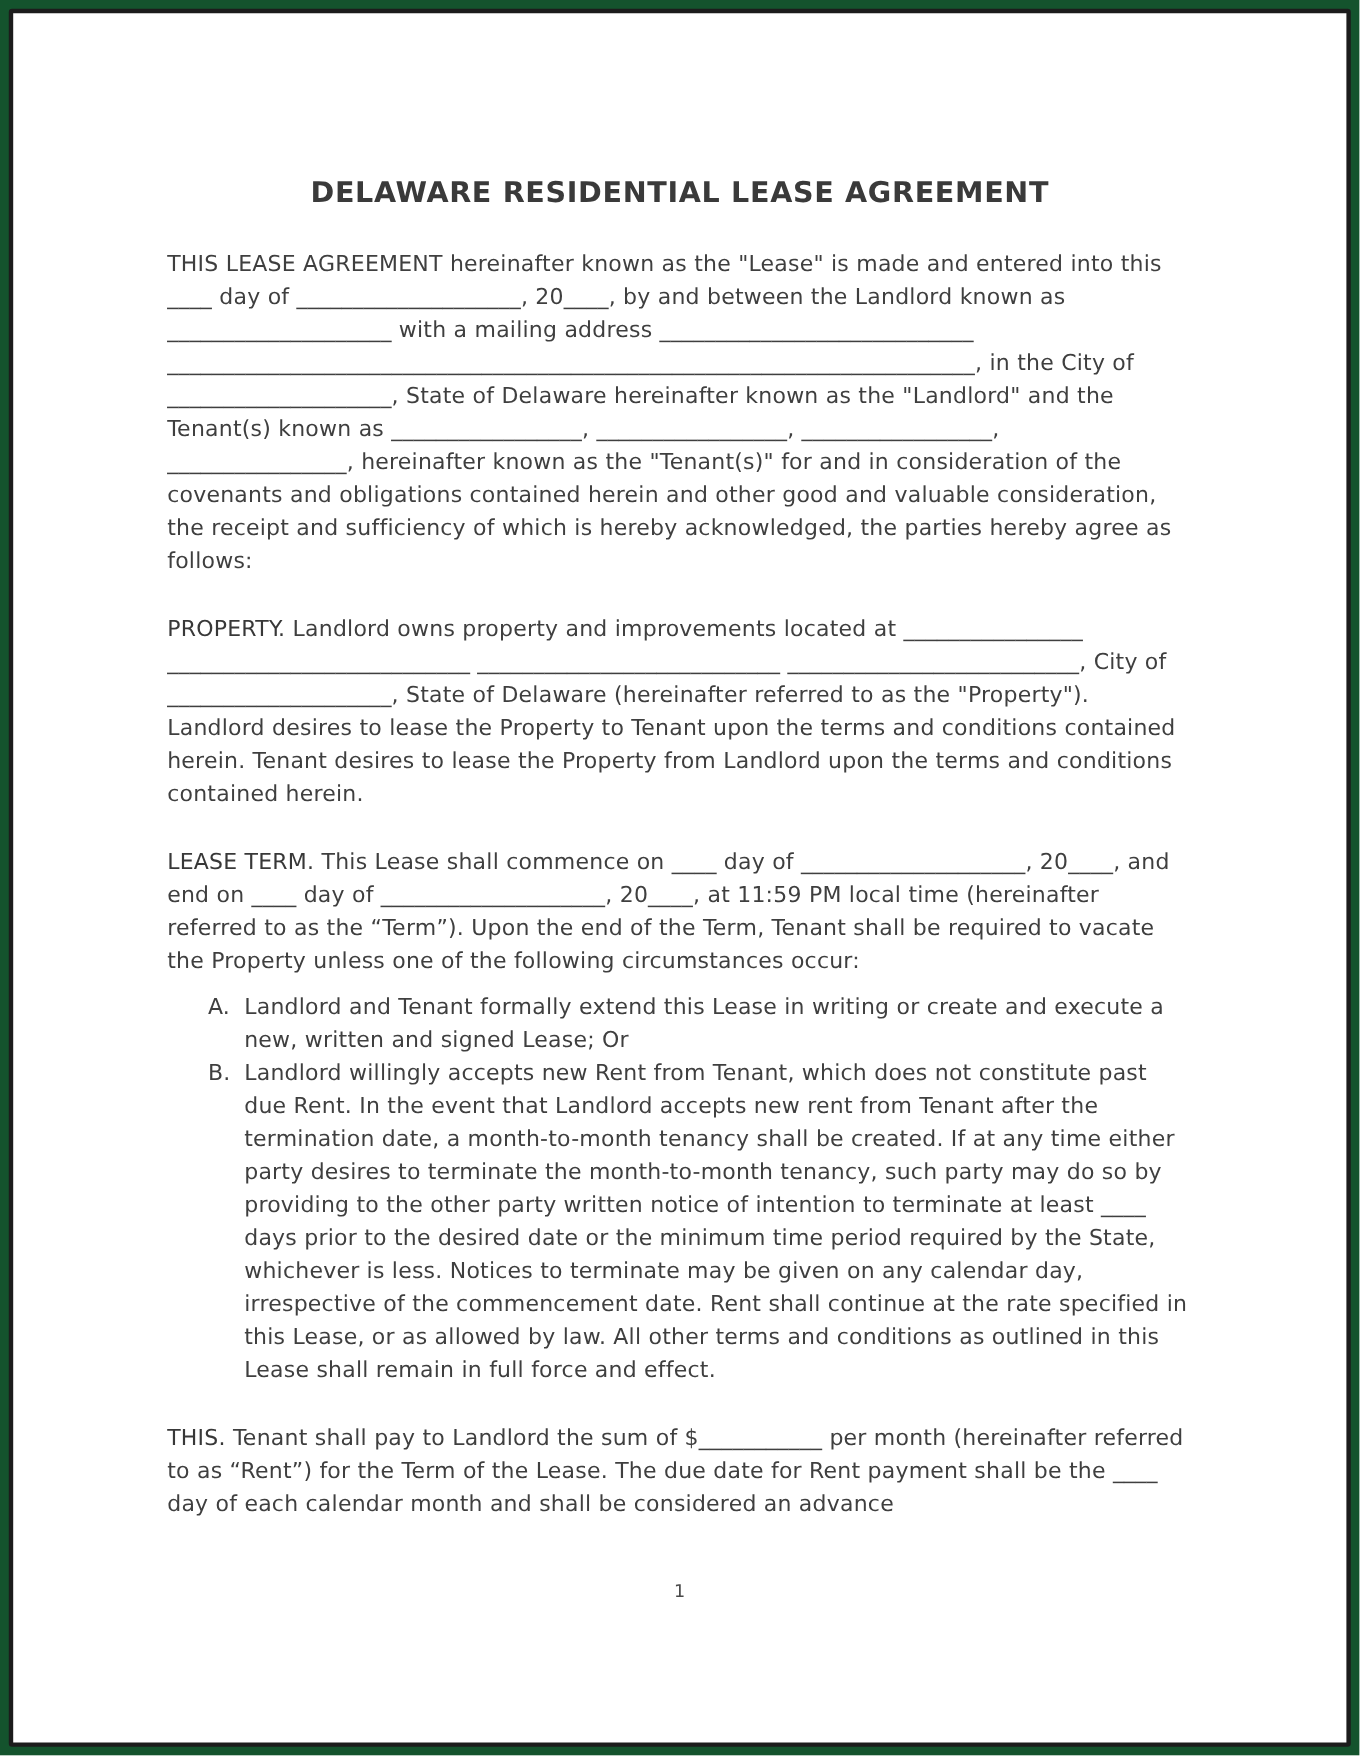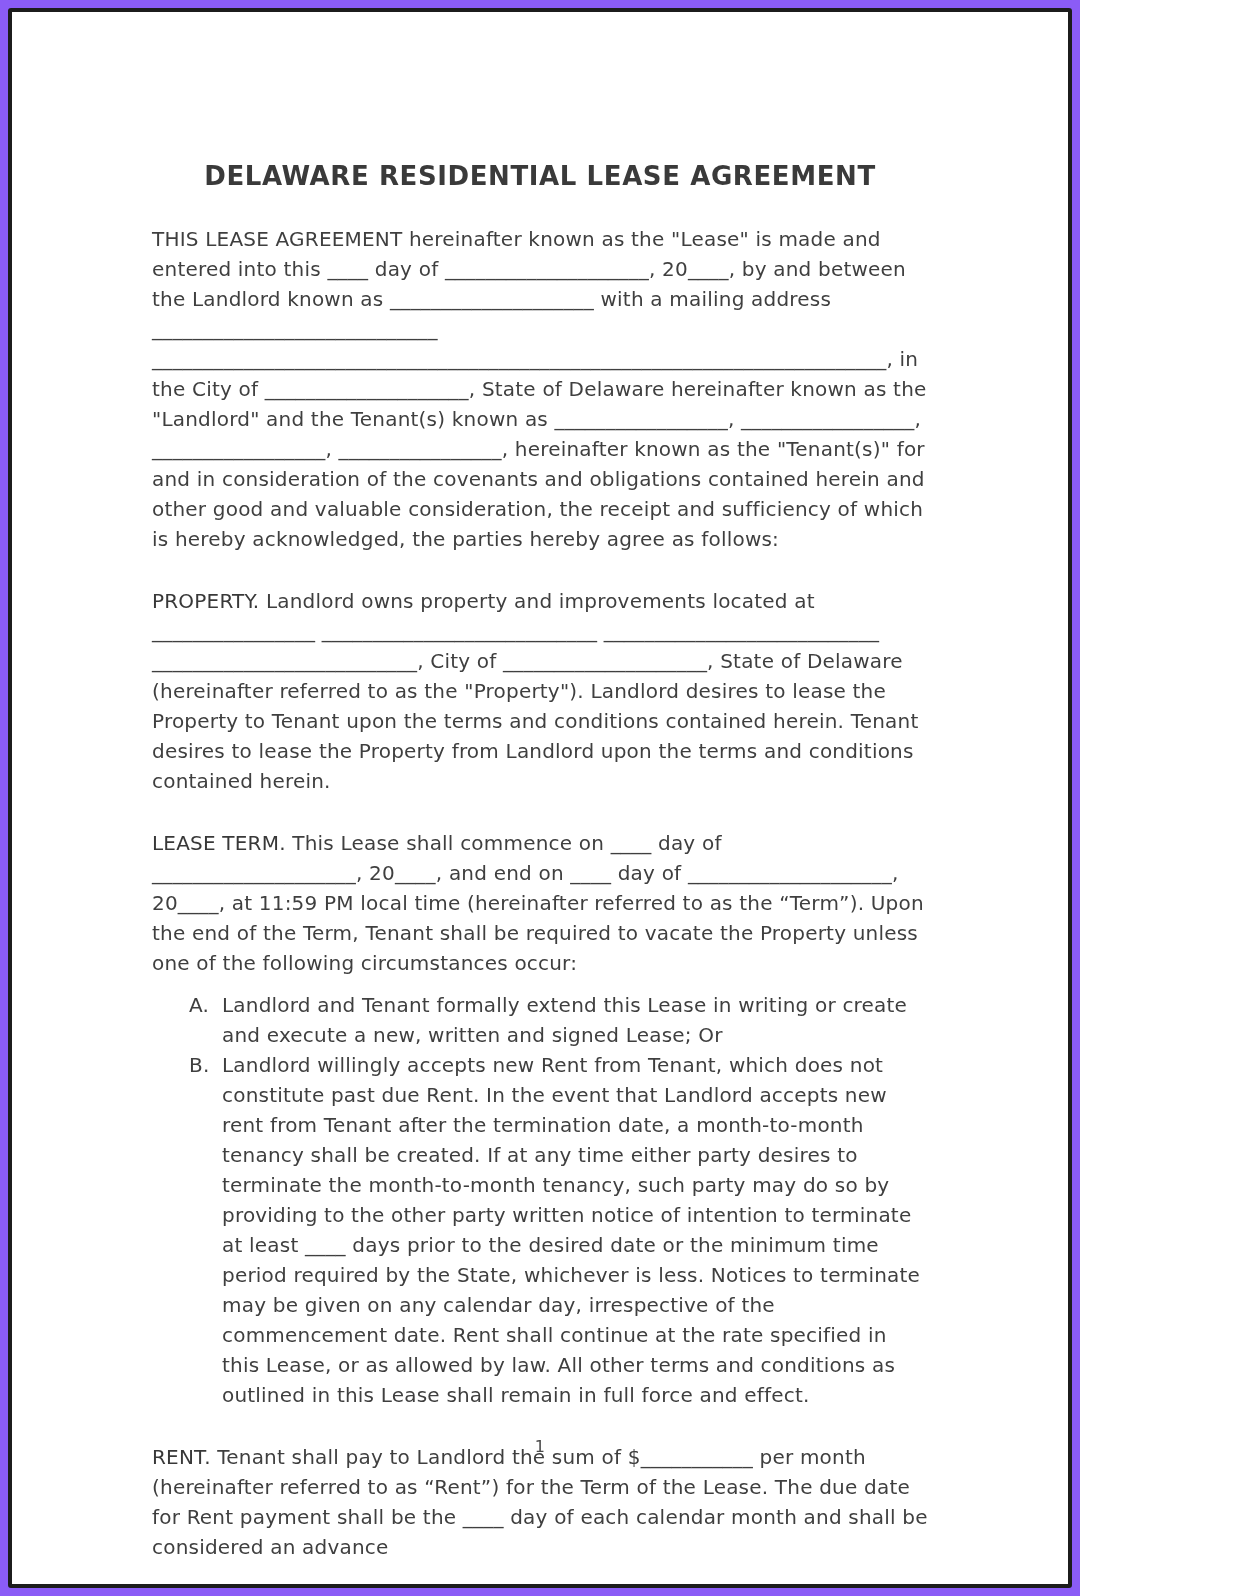--- a/index.html
+++ b/index.html
@@ -1,25 +1,25 @@
 <!DOCTYPE html>
 <html><head>
 <meta charset="utf-8">
 <style>
   html, body {
     margin: 0;
     padding: 0;
     background: #ffffff;
   }
   .outer {
-    width: 1080px;
+    width: 1236px;
     height: 1596px;
     box-sizing: border-box;
     padding: 8px;
-    background: #8b5cf6;
+    background: #14532d;
   }
   .sheet {
     position: relative;
     width: 100%;
     height: 100%;
     box-sizing: border-box;
     border: 4px solid #1c1c1c;
     border-radius: 3px;
     background: #ffffff;
     padding: 148px 140px 60px 140px;
@@ -98,19 +98,19 @@
         <span class="clause-label">A.</span>
         <span class="clause-text">Landlord and Tenant formally extend this Lease in writing or create and execute a new, written and signed Lease; Or</span>
       </div>
       <div class="clause-item">
         <span class="clause-label">B.</span>
         <span class="clause-text">Landlord willingly accepts new Rent from Tenant, which does not constitute past due Rent. In the event that Landlord accepts new rent from Tenant after the termination date, a month-to-month tenancy shall be created. If at any time either party desires to terminate the month-to-month tenancy, such party may do so by providing to the other party written notice of intention to terminate at least ____ days prior to the desired date or the minimum time period required by the State, whichever is less. Notices to terminate may be given on any calendar day, irrespective of the commencement date. Rent shall continue at the rate specified in this Lease, or as allowed by law. All other terms and conditions as outlined in this Lease shall remain in full force and effect.</span>
       </div>
     </div>
 
     <p class="para">
-      <span class="lead">RENT.</span><span> Tenant shall pay to Landlord the sum of $___________ per month (hereinafter referred to as “Rent”) for the Term of the Lease. The due date for Rent payment shall be the ____ day of each calendar month and shall be considered an advance</span>
+      <span class="lead">THIS.</span><span> Tenant shall pay to Landlord the sum of $___________ per month (hereinafter referred to as “Rent”) for the Term of the Lease. The due date for Rent payment shall be the ____ day of each calendar month and shall be considered an advance</span>
     </p>
 
     <div class="page-number">1</div>
 
   </div>
 </div>
 
 </body></html>

